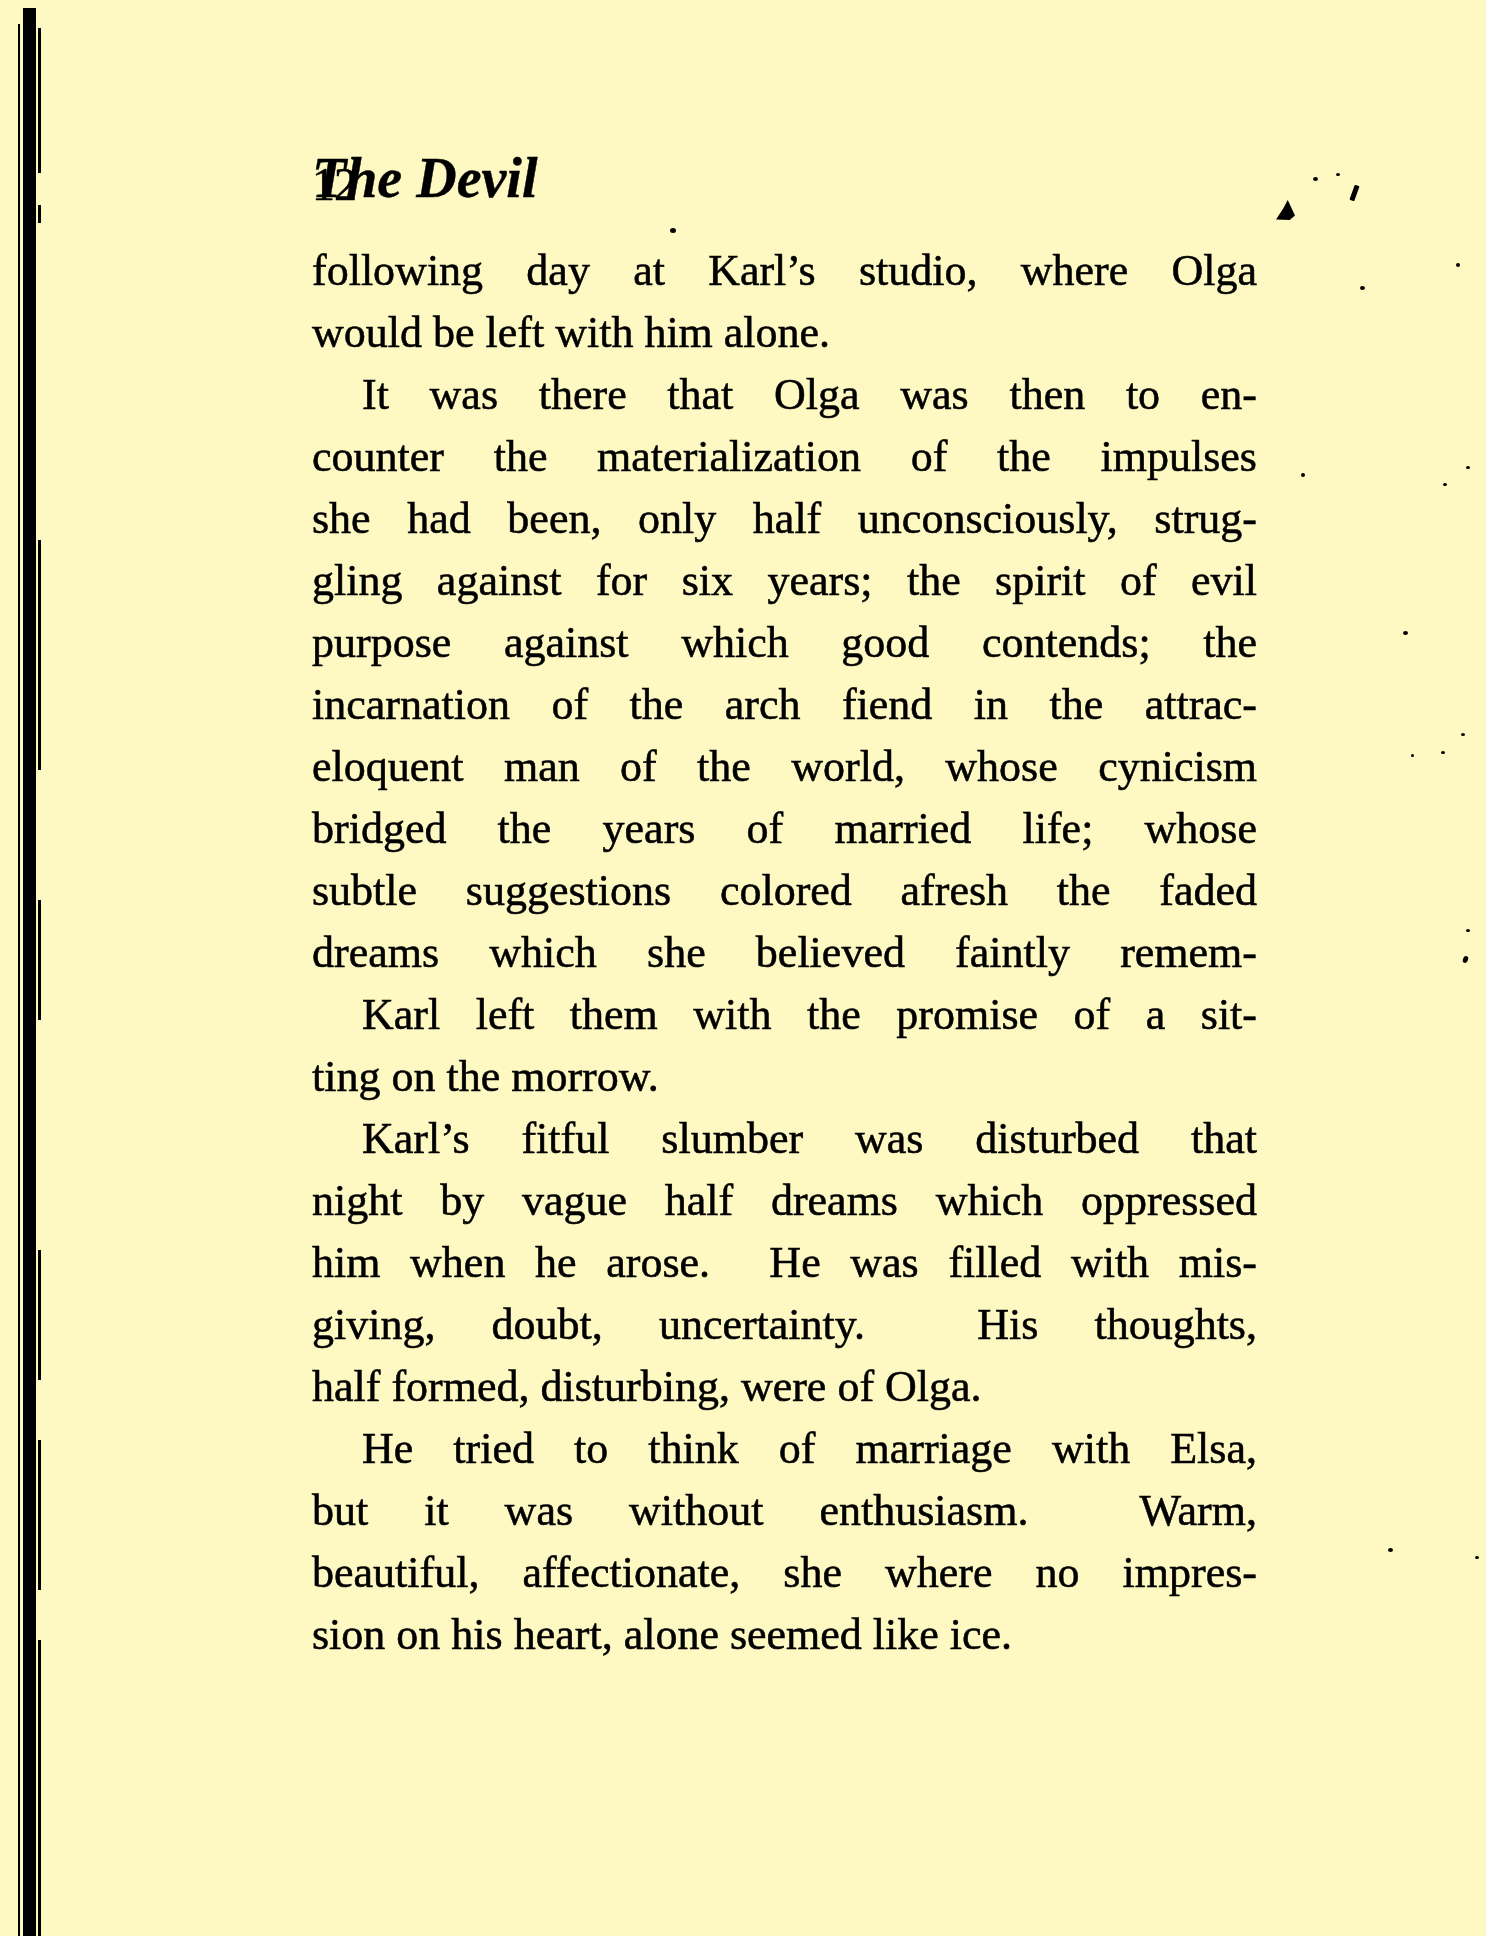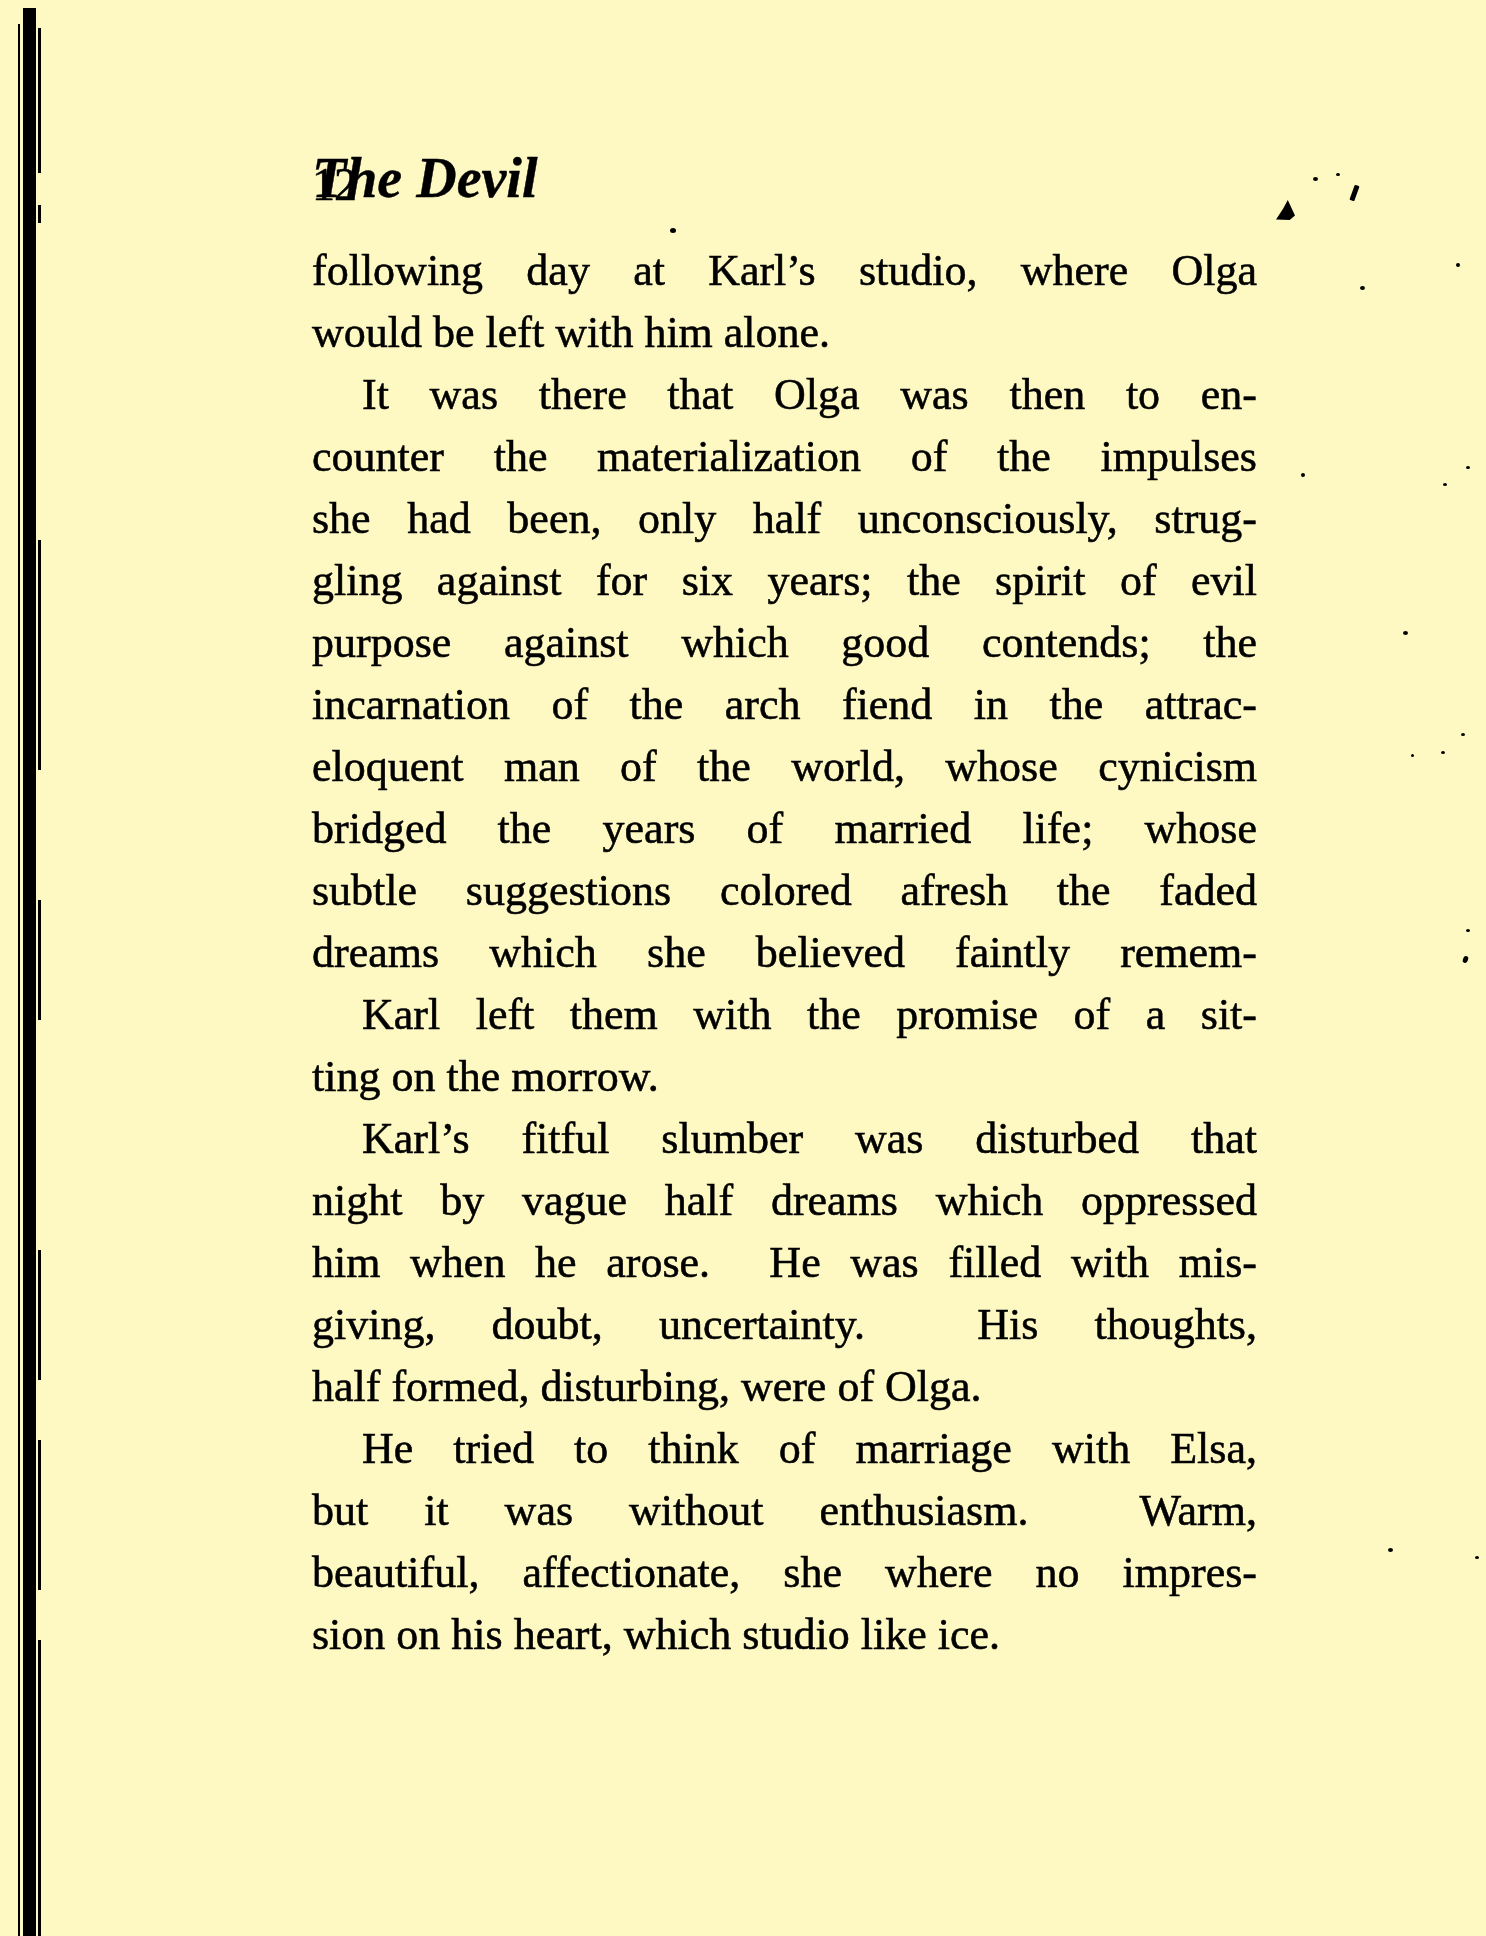--- a/index.html
+++ b/index.html
@@ -78,21 +78,21 @@
       <div class="line j ind">Karl left them with the promise of a sit-</div>
       <div class="line">ting on the morrow.</div>
       <div class="line j ind">Karl’s fitful slumber was disturbed that</div>
       <div class="line j">night by vague half dreams which oppressed</div>
       <div class="line j">him when he arose.&nbsp; He was filled with mis-</div>
       <div class="line j">giving, doubt, uncertainty.&nbsp; His thoughts,</div>
       <div class="line">half formed, disturbing, were of Olga.</div>
       <div class="line j ind">He tried to think of marriage with Elsa,</div>
       <div class="line j">but it was without enthusiasm.&nbsp; Warm,</div>
       <div class="line j">beautiful, affectionate, she where no impres-</div>
-      <div class="line">sion on his heart, which studio like ice.</div>
+      <div class="line">sion on his heart, alone seemed like ice.</div>
     </div>
 
 <div class="speck dot" style="left: 670px; top: 228px; width: 6px; height: 5px;"></div>
     <div class="speck dot" style="left: 1313px; top: 177px; width: 5px; height: 4px;"></div>
     <div class="speck dot" style="left: 1336px; top: 173px; width: 4px; height: 3px;"></div>
     <div class="speck slash" style="left: 1352px; top: 185px; width: 5px; height: 16px; transform: rotate(20deg);"></div>
     <div class="speck blob" style="left: 1276px; top: 200px; width: 19px; height: 20px;"></div>
     <div class="speck dot" style="left: 1456px; top: 263px; width: 4px; height: 4px;"></div>
     <div class="speck dot" style="left: 1360px; top: 286px; width: 5px; height: 4px;"></div>
     <div class="speck dot" style="left: 1466px; top: 466px; width: 4px; height: 3px;"></div>

